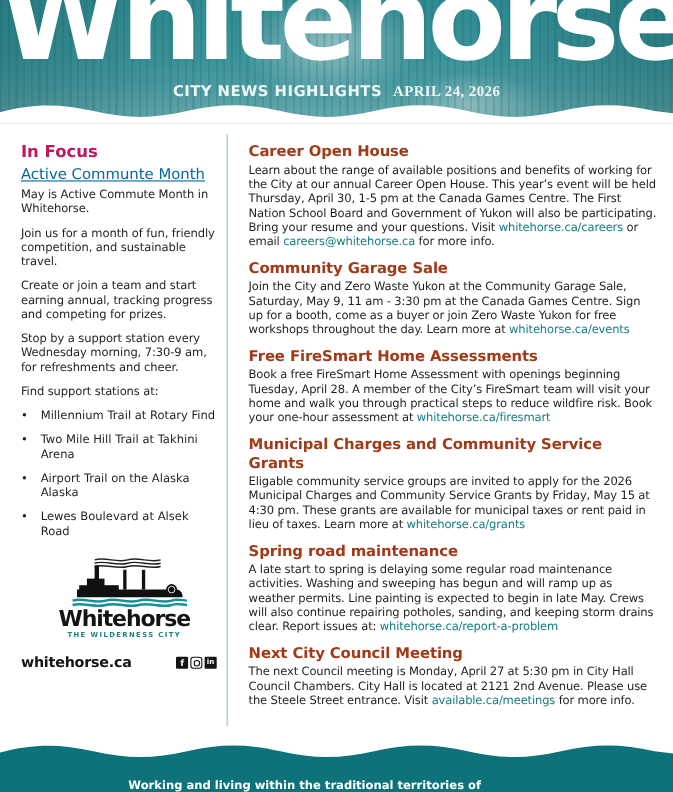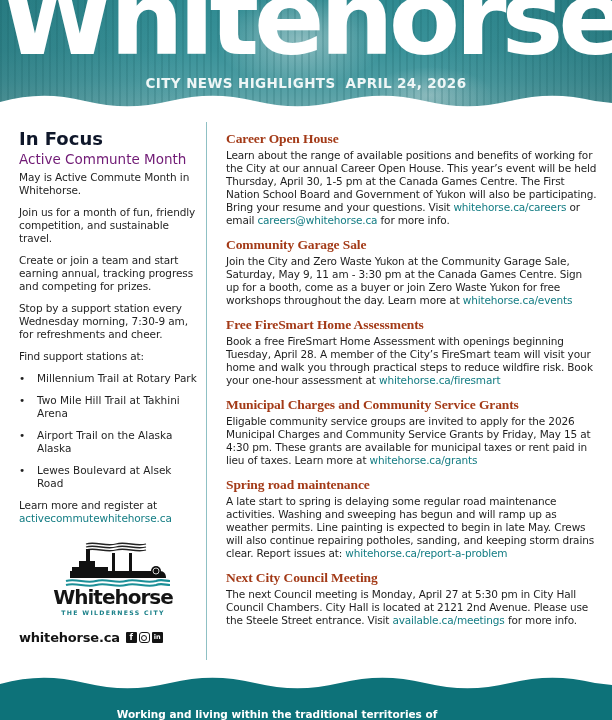--- a/index.html
+++ b/index.html
@@ -24,49 +24,49 @@
     .masthead {
       position: absolute; left: 0; width: 612px; top: -34px; text-align: center;
       font-family: "DejaVu Sans", sans-serif; font-weight: bold;
       font-size: 104px; letter-spacing: -5px; color: #ffffff; line-height: 1;
     }
     .subline {
       position: absolute; left: 0; width: 612px; top: 75px; text-align: center;
       font-family: "DejaVu Sans", sans-serif; font-weight: bold; font-size: 13.5px;
       color: #eef6f6; letter-spacing: 0.4px;
     }
-    .subline .date { margin-left: 10px; }
+    .subline .date { margin-left: 10px; font-family: Liberation Serif, serif; }
     .header-wave { position: absolute; left: 0; top: 92px; width: 612px; height: 24px; }
 
     
     .sidebar { position: absolute; left: 19px; top: 130px; width: 178px; }
-    .sb-focus { font-weight: bold; font-size: 18px; color: #0f172a; line-height: 17px; margin-bottom: 4px; }
-    .sb-title { font-size: 13.5px; color: #701a75; line-height: 17px; margin-bottom: 3px; }
+    .sb-focus { font-weight: bold; font-size: 15px; color: #be185d; line-height: 17px; margin-bottom: 4px; }
+    .sb-title { font-size: 13.5px; color: #0369a1; line-height: 17px; margin-bottom: 3px; text-decoration: underline; }
     .sb-p { font-size: 10.5px; line-height: 13px; color: #1f1f1f; margin-bottom: 9px; letter-spacing: -0.1px; }
     .sb-list { list-style: none; margin-bottom: 8px; }
     .sb-list li { position: relative; padding-left: 18px; font-size: 10.5px; line-height: 13px; color: #1f1f1f; margin-bottom: 9px; }
     .sb-list li .bullet { position: absolute; left: 0; top: 0; }
     .link { color: #137c83; font-weight: normal; }
     .logo { position: relative; width: 130px; margin: 14px 0 0 29px; }
     .logo svg { display: block; }
     .logo-word { text-align: center; font-weight: bold; font-size: 20px; letter-spacing: -1px; color: #141414; line-height: 20px; margin-top: -2px; }
     .logo-tag { text-align: center; font-weight: bold; font-size: 6.2px; letter-spacing: 1.3px; color: #1b8089; margin-top: 2px; }
-    .site-row { display: flex; align-items: center; justify-content: flex-start; gap: 6px; margin-top: 14px; width: 178px; }
+    .site-row { display: flex; align-items: center; justify-content: space-between; gap: 6px; margin-top: 14px; width: 178px; }
     .site-url { font-weight: bold; font-size: 13px; color: #141414; letter-spacing: -0.2px; }
     .social { display: flex; gap: 2px; align-items: center; }
     .social-icon { width: 11px; height: 11px; display: inline-flex; align-items: center; justify-content: center; background: #141414; color: #fff; font-size: 8px; font-weight: bold; border-radius: 1px; line-height: 1; }
     .social-icon.ig { background: #fff; border: 1.6px solid #141414; border-radius: 3px; position: relative; }
     .social-icon.ig::after { content: ""; width: 4px; height: 4px; border: 1.4px solid #141414; border-radius: 50%; position: absolute; left: 1.6px; top: 1.6px; }
 
     .divider { position: absolute; left: 206px; top: 122px; width: 1px; height: 538px; background: #8fc0c4; }
 
     
     .main { position: absolute; left: 226px; top: 130px; width: 372px; }
     .article { margin-bottom: 9px; }
-    .article h2 { font-size: 13.5px; font-weight: bold; color: #a33a17; line-height: 17px; margin-bottom: 2px; letter-spacing: -0.1px; font-family: Liberation Serif, serif; }
+    .article h2 { font-size: 13.5px; font-weight: bold; color: #a33a17; line-height: 17px; margin-bottom: 2px; letter-spacing: -0.1px; }
     .article p { font-size: 10.5px; line-height: 13px; color: #1f1f1f; letter-spacing: -0.15px; }
 
     
     .footer { position: absolute; left: 0; top: 672px; width: 612px; height: 48px; }
     .footer svg { position: absolute; left: 0; top: 0; }
     .footer-text { position: absolute; left: 0; width: 554px; top: 36px; text-align: center; font-size: 10.5px; font-weight: bold; color: #ffffff; }
   </style>
 </head>
 <body>
 
@@ -83,29 +83,25 @@
 
 <div class="sidebar">
   <div class="sb-focus">In Focus</div>
   <div class="sb-title">Active Communte Month</div>
   <p class="sb-p">May is Active Commute Month in Whitehorse.</p>
   <p class="sb-p">Join us for a month of fun, friendly competition, and sustainable travel.</p>
   <p class="sb-p">Create or join a team and start earning annual, tracking progress and competing for prizes.</p>
   <p class="sb-p">Stop by a support station every Wednesday morning, 7:30-9 am, for refreshments and cheer.</p>
   <p class="sb-p">Find support stations at:</p>
   <ul class="sb-list">
-    <li><span class="bullet">•</span><span>Millennium Trail at Rotary Park</span></li>
+    <li><span class="bullet">•</span><span>Millennium Trail at Rotary Find</span></li>
     <li><span class="bullet">•</span><span>Two Mile Hill Trail at Takhini Arena</span></li>
     <li><span class="bullet">•</span><span>Airport Trail on the Alaska Alaska</span></li>
     <li><span class="bullet">•</span><span>Lewes Boulevard at Alsek Road</span></li>
   </ul>
-  <p class="sb-p" style="margin-bottom:0">
-    <span>Learn more and register at</span><br>
-    <a class="link">activecommutewhitehorse.ca</a>
-  </p>
 
   <div class="logo">
     <svg width="130" height="50" viewBox="0 0 130 50">
 
       <path d="M38,5 C48,2 58,8 68,5 C78,2 88,8 98,5" stroke="#222" stroke-width="1.3" fill="none"></path>
       <path d="M38,8 C48,5 58,11 68,8 C78,5 88,11 98,8" stroke="#222" stroke-width="1.3" fill="none"></path>
       <path d="M38,11 C48,8 58,14 68,11 C78,8 88,14 98,11" stroke="#222" stroke-width="1.3" fill="none"></path>
 
       <rect x="38" y="10" width="4" height="14" fill="#111"></rect>
       <rect x="64" y="14" width="3" height="18" fill="#111"></rect>

